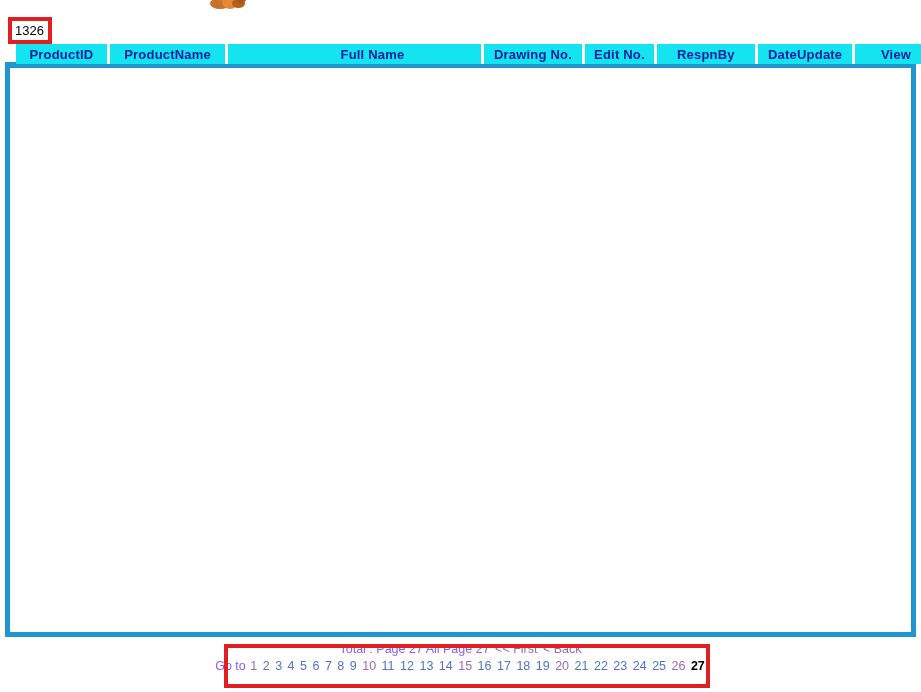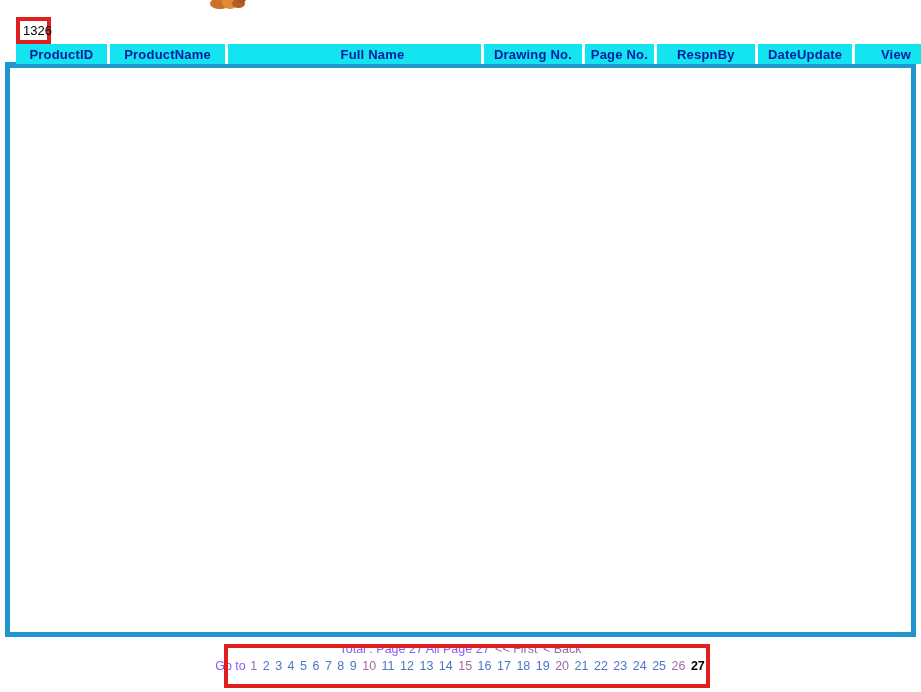--- a/index.html
+++ b/index.html
@@ -30,23 +30,23 @@
   }
   #top-graphic .b1 { left: 6px;  top: 12px; width: 20px; height: 11px; background: #c9702a; }
   #top-graphic .b2 { left: 18px; top: 10px; width: 16px; height: 13px; background: #e08a36; }
   #top-graphic .b3 { left: 28px; top: 13px; width: 13px; height: 9px;  background: #b35f22; }
   #top-graphic .b5 { left: 12px; top: 6px;  width: 12px; height: 9px;  background: #d97c2c; }
   #top-graphic .b6 { left: 33px; top: 9px;  width: 9px;  height: 8px;  background: #a8551e; }
 
   
   #id-label {
     position: absolute;
-    left: 16px;
+    left: 8px;
     top: 17px;
-    width: 35px;
+    width: 44px;
     height: 27px;
     box-sizing: border-box;
     border: 4px solid #e02020;
     background: #ffffff;
     display: flex;
     align-items: center;
     justify-content: flex-start;
     padding-left: 3px;
     font-size: 13px;
     color: #000000;
@@ -164,21 +164,21 @@
     <div class="col" style="width: 117px;">
       <span>ProductName</span>
     </div>
     <div class="col" style="width: 255px; padding-left: 36px;">
       <span>Full Name</span>
     </div>
     <div class="col" style="width: 100px;">
       <span>Drawing No.</span>
     </div>
     <div class="col" style="width: 69px;">
-      <span>Page No.</span>
+      <span>Edit No.</span>
     </div>
     <div class="col" style="width: 100px;">
       <span>RespnBy</span>
     </div>
     <div class="col" style="width: 95px;">
       <span>DateUpdate</span>
     </div>
     <div class="col" style="width: 83px;">
       <span>View</span>
     </div>

